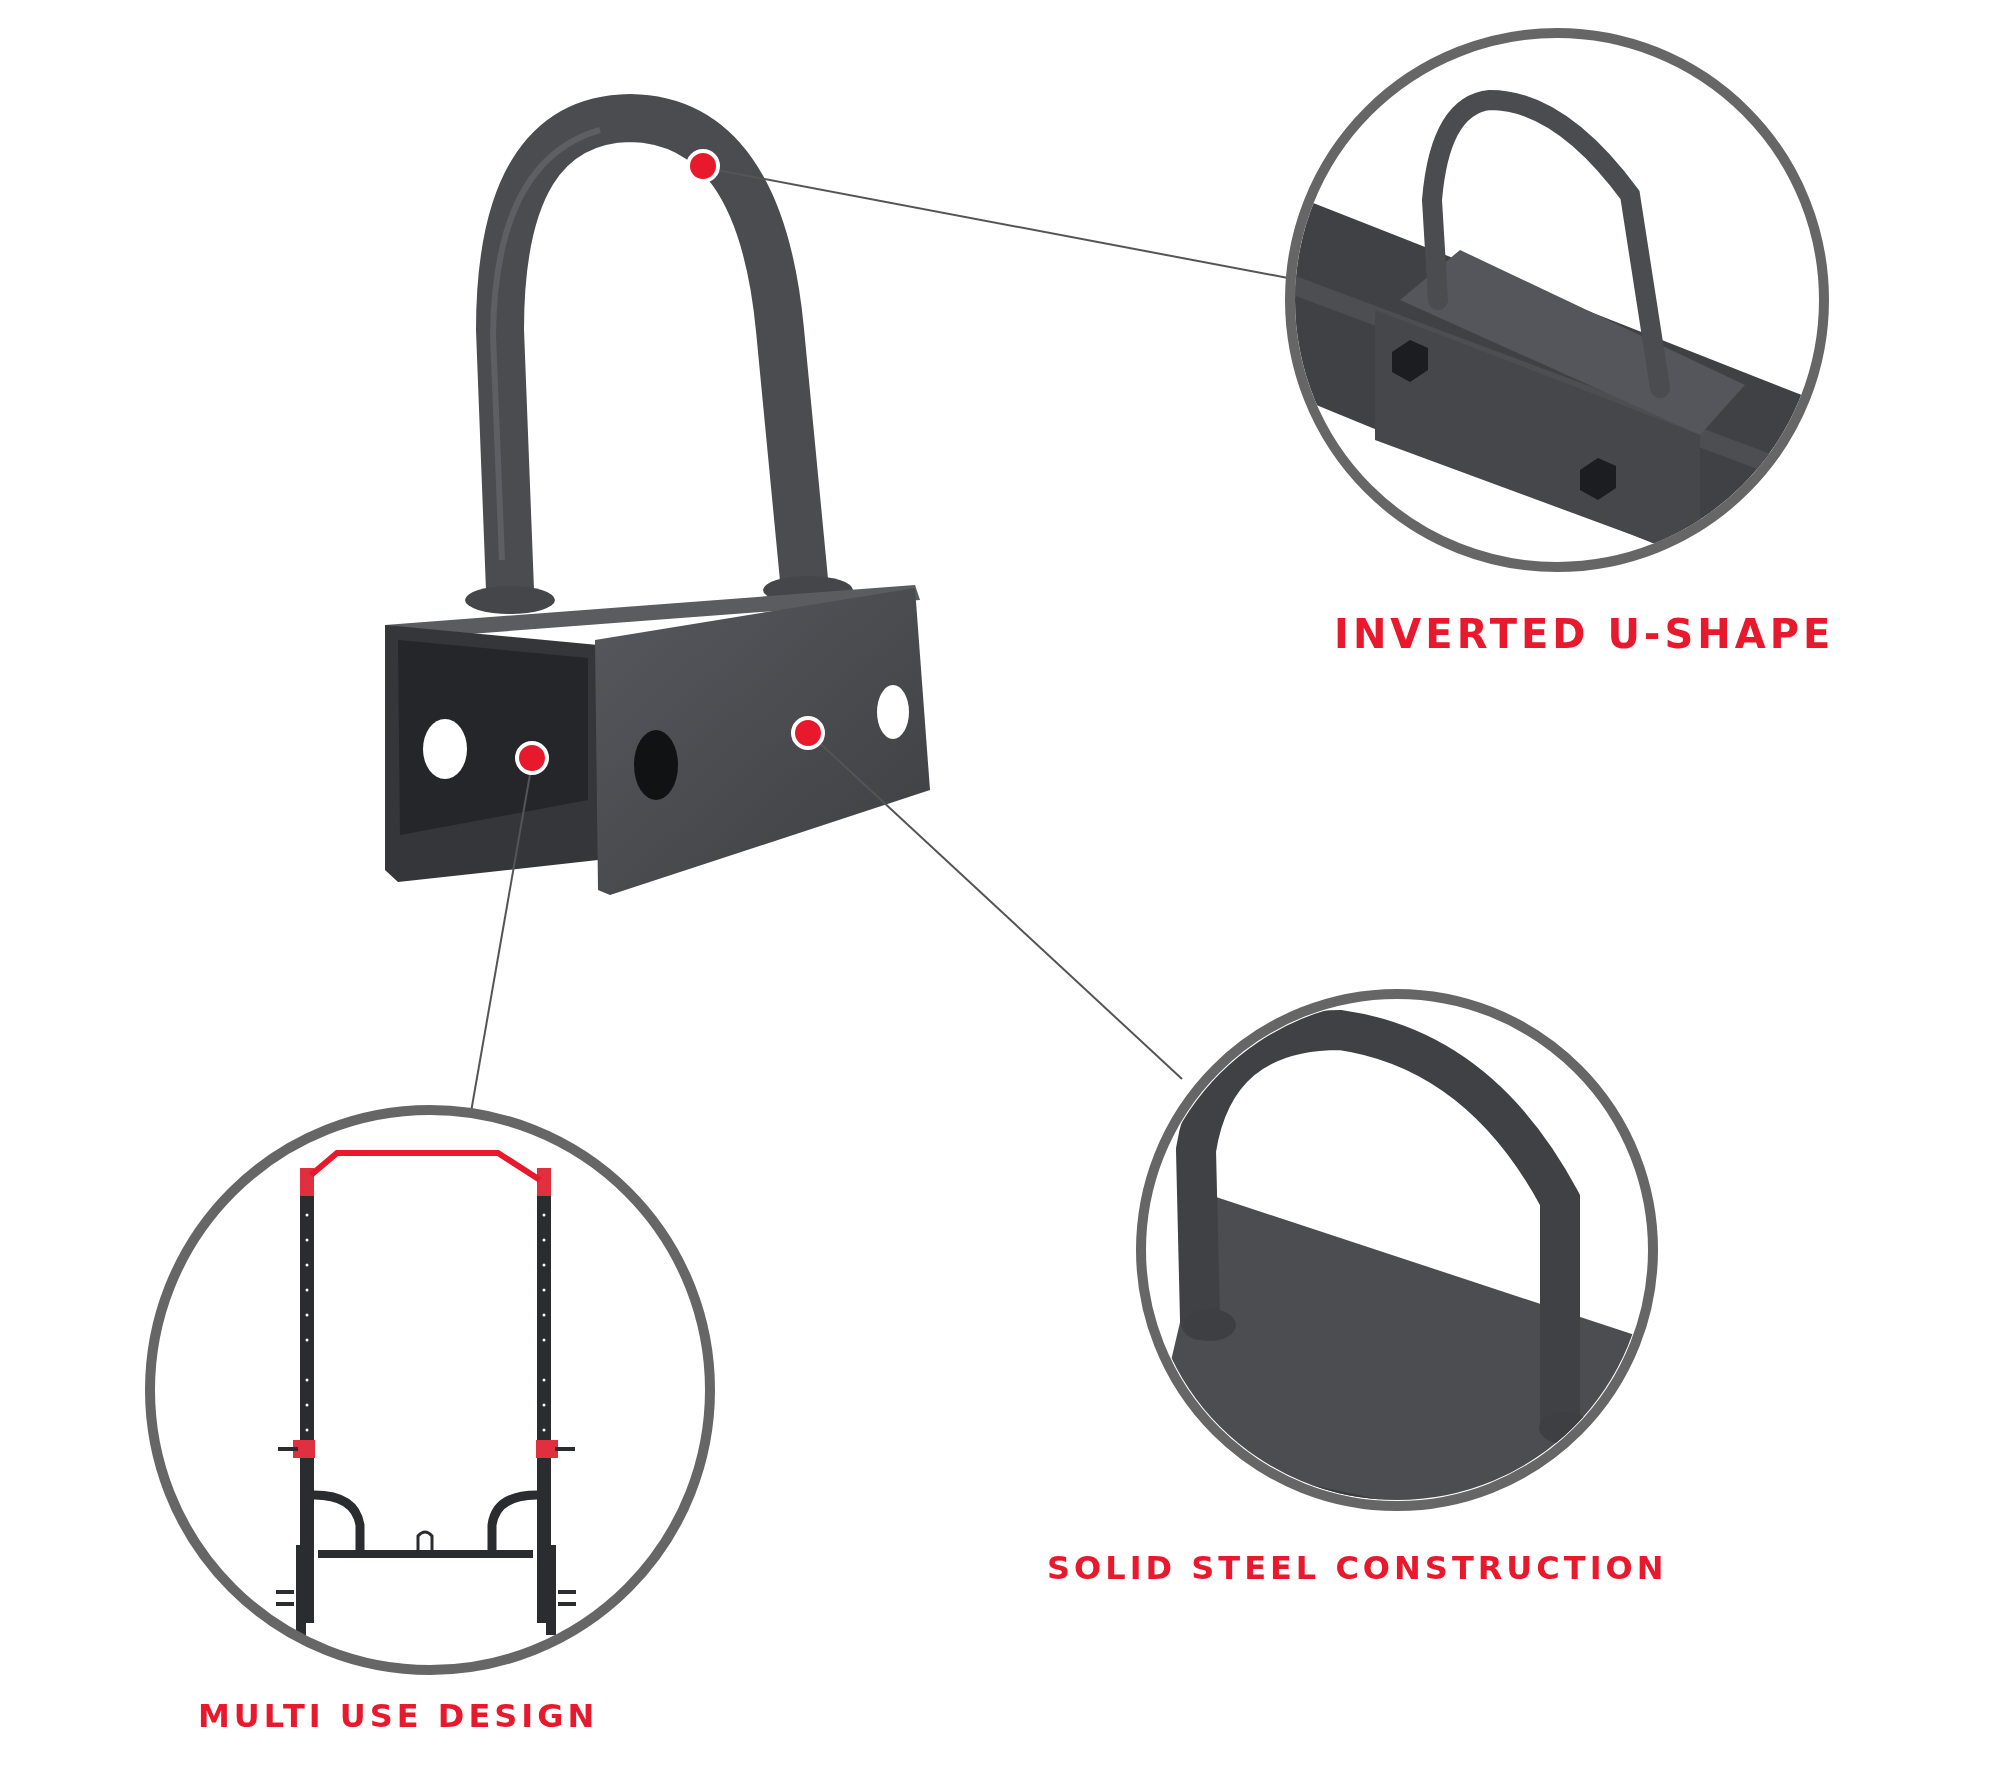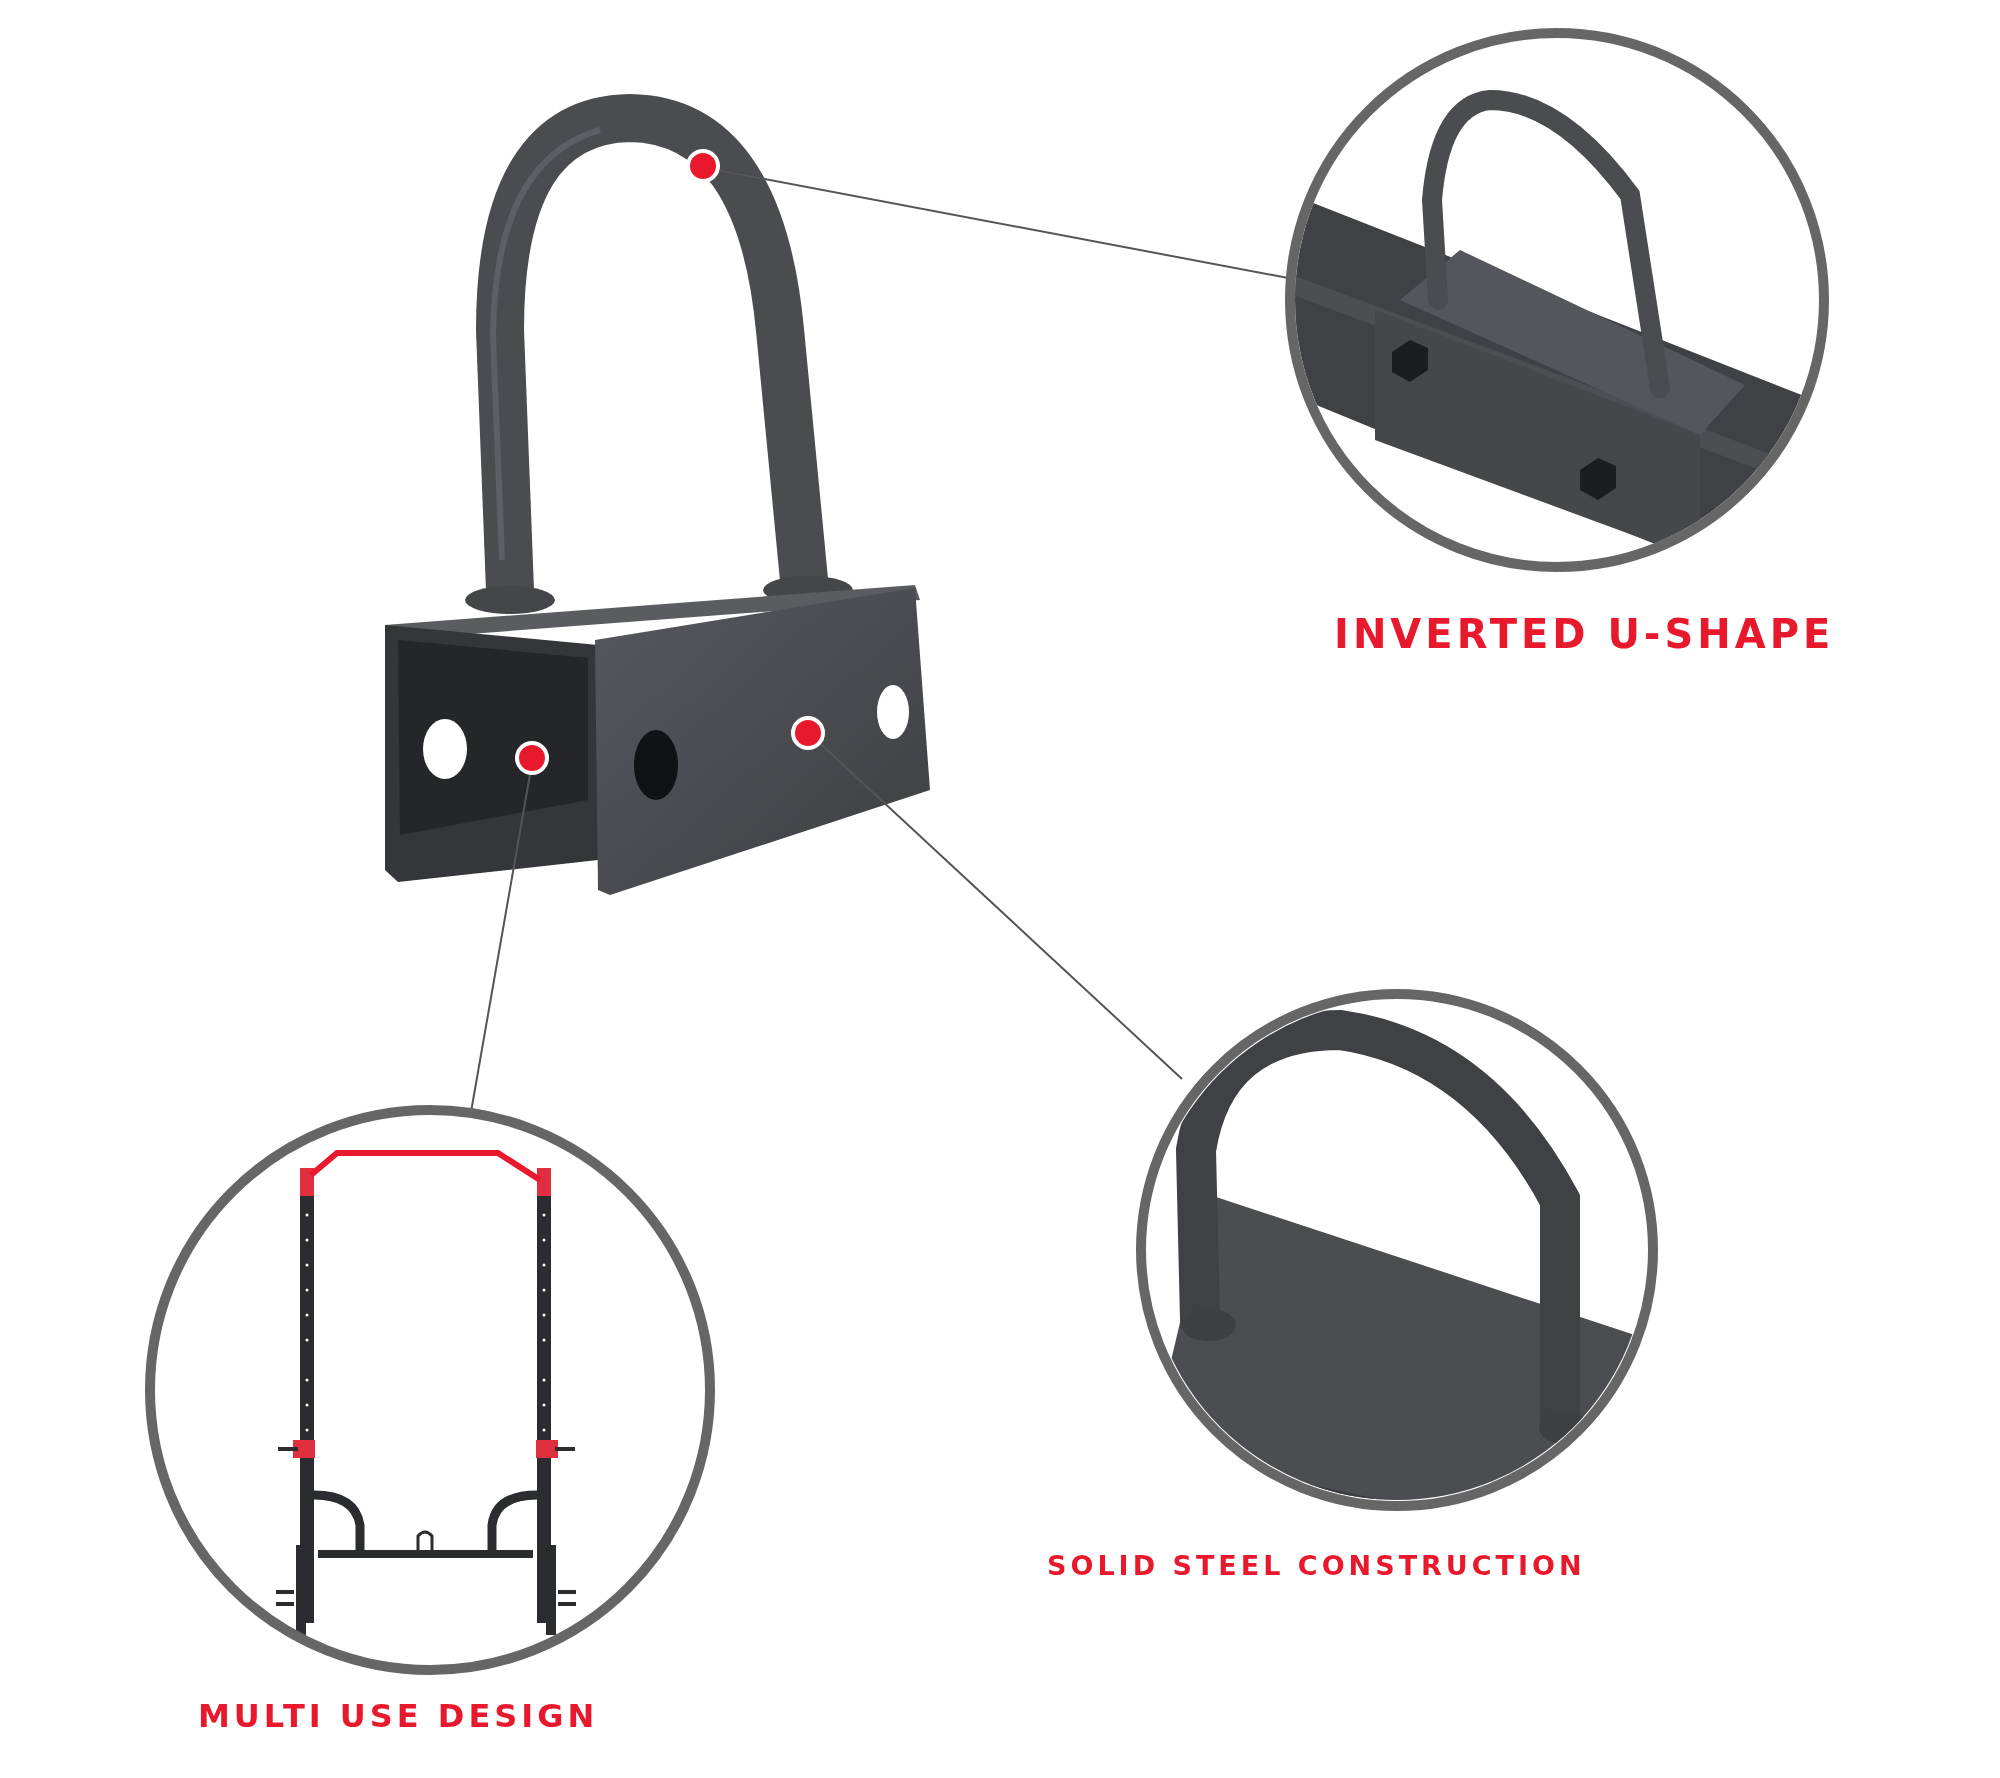--- a/index.html
+++ b/index.html
@@ -8,21 +8,21 @@
   .label {
     position: absolute;
     font-family: "DejaVu Sans", sans-serif;
     font-weight: bold;
     color: #e8192c;
     letter-spacing: 4px;
     white-space: nowrap;
     line-height: 1;
   }
   #label-inverted { left: 1334px; top: 614px; font-size: 40px; }
-  #label-steel    { left: 1047px; top: 1552px; font-size: 27px; }
+  #label-steel    { left: 1047px; top: 1552px; font-size: 32px; }
   #label-multi    { left: 198px;  top: 1700px; font-size: 32px; }
 </style>
 </head>
 <body>
 
 <svg class="canvas" viewBox="0 0 2000 1778" xmlns="http://www.w3.org/2000/svg">
   <defs>
     <linearGradient id="tubeGrad" x1="0" x2="1" y1="0" y2="0">
       <stop offset="0" stop-color="#3f4145"></stop>
       <stop offset="0.35" stop-color="#5a5c61"></stop>

